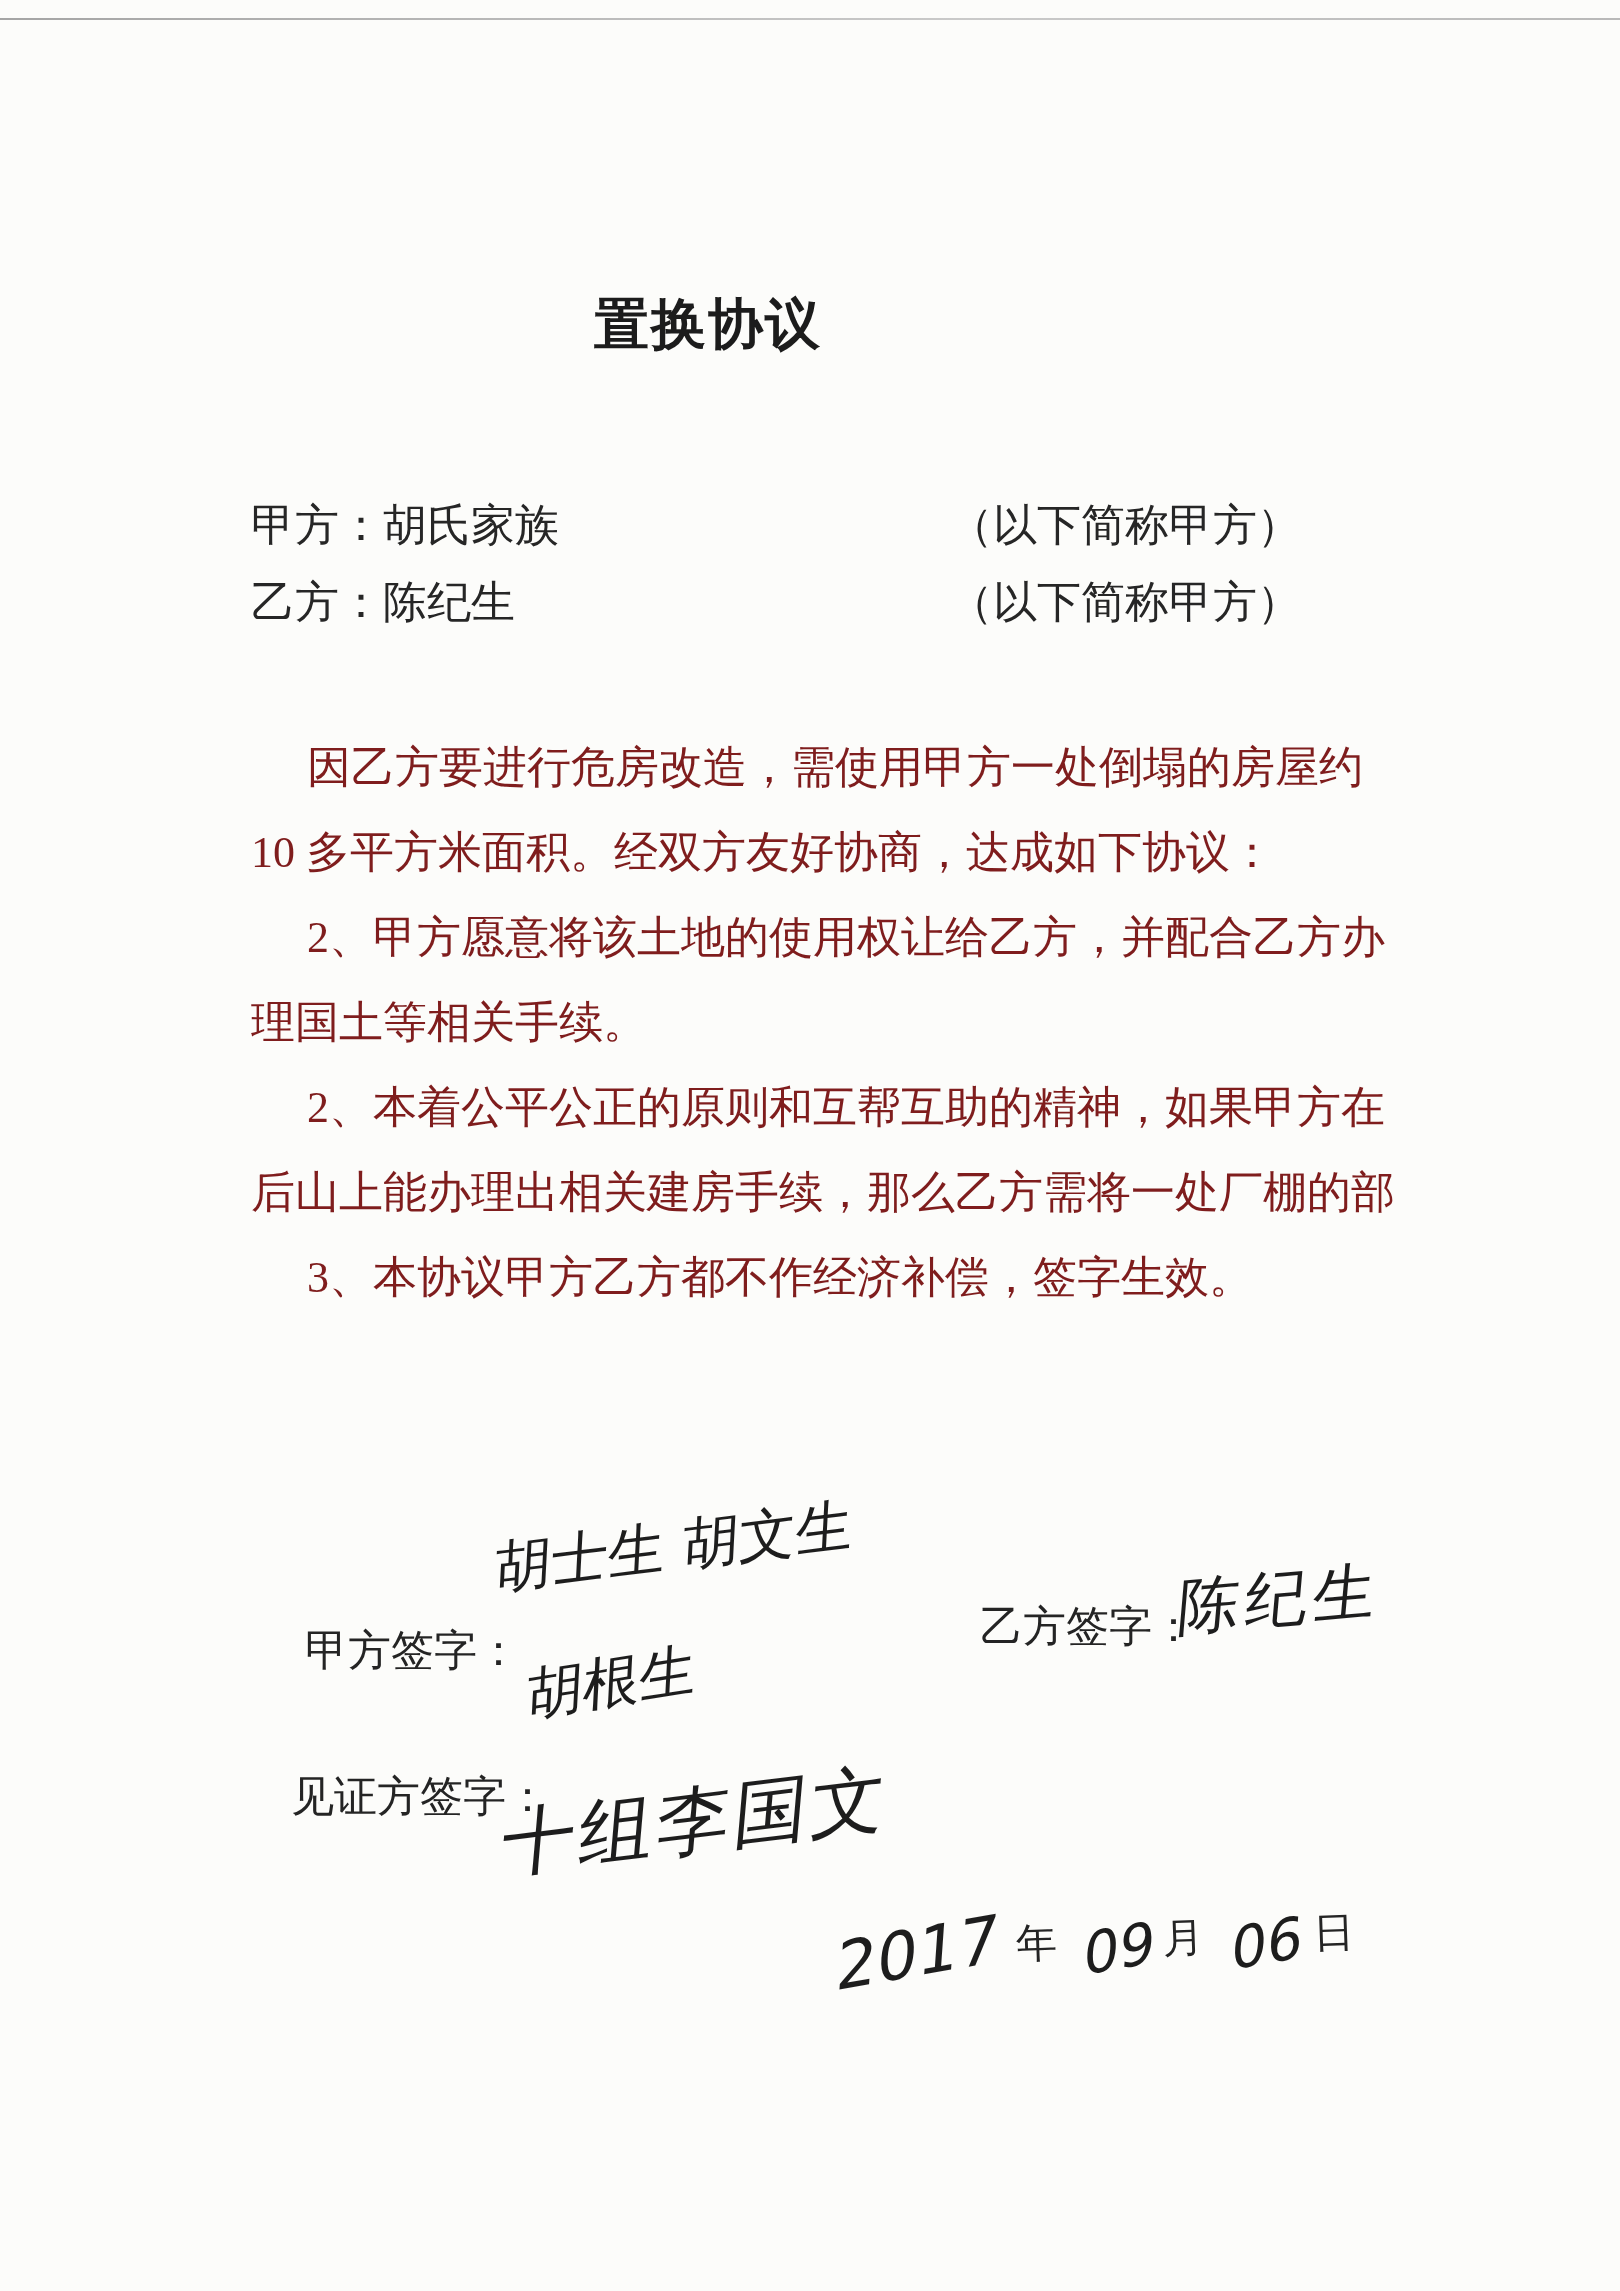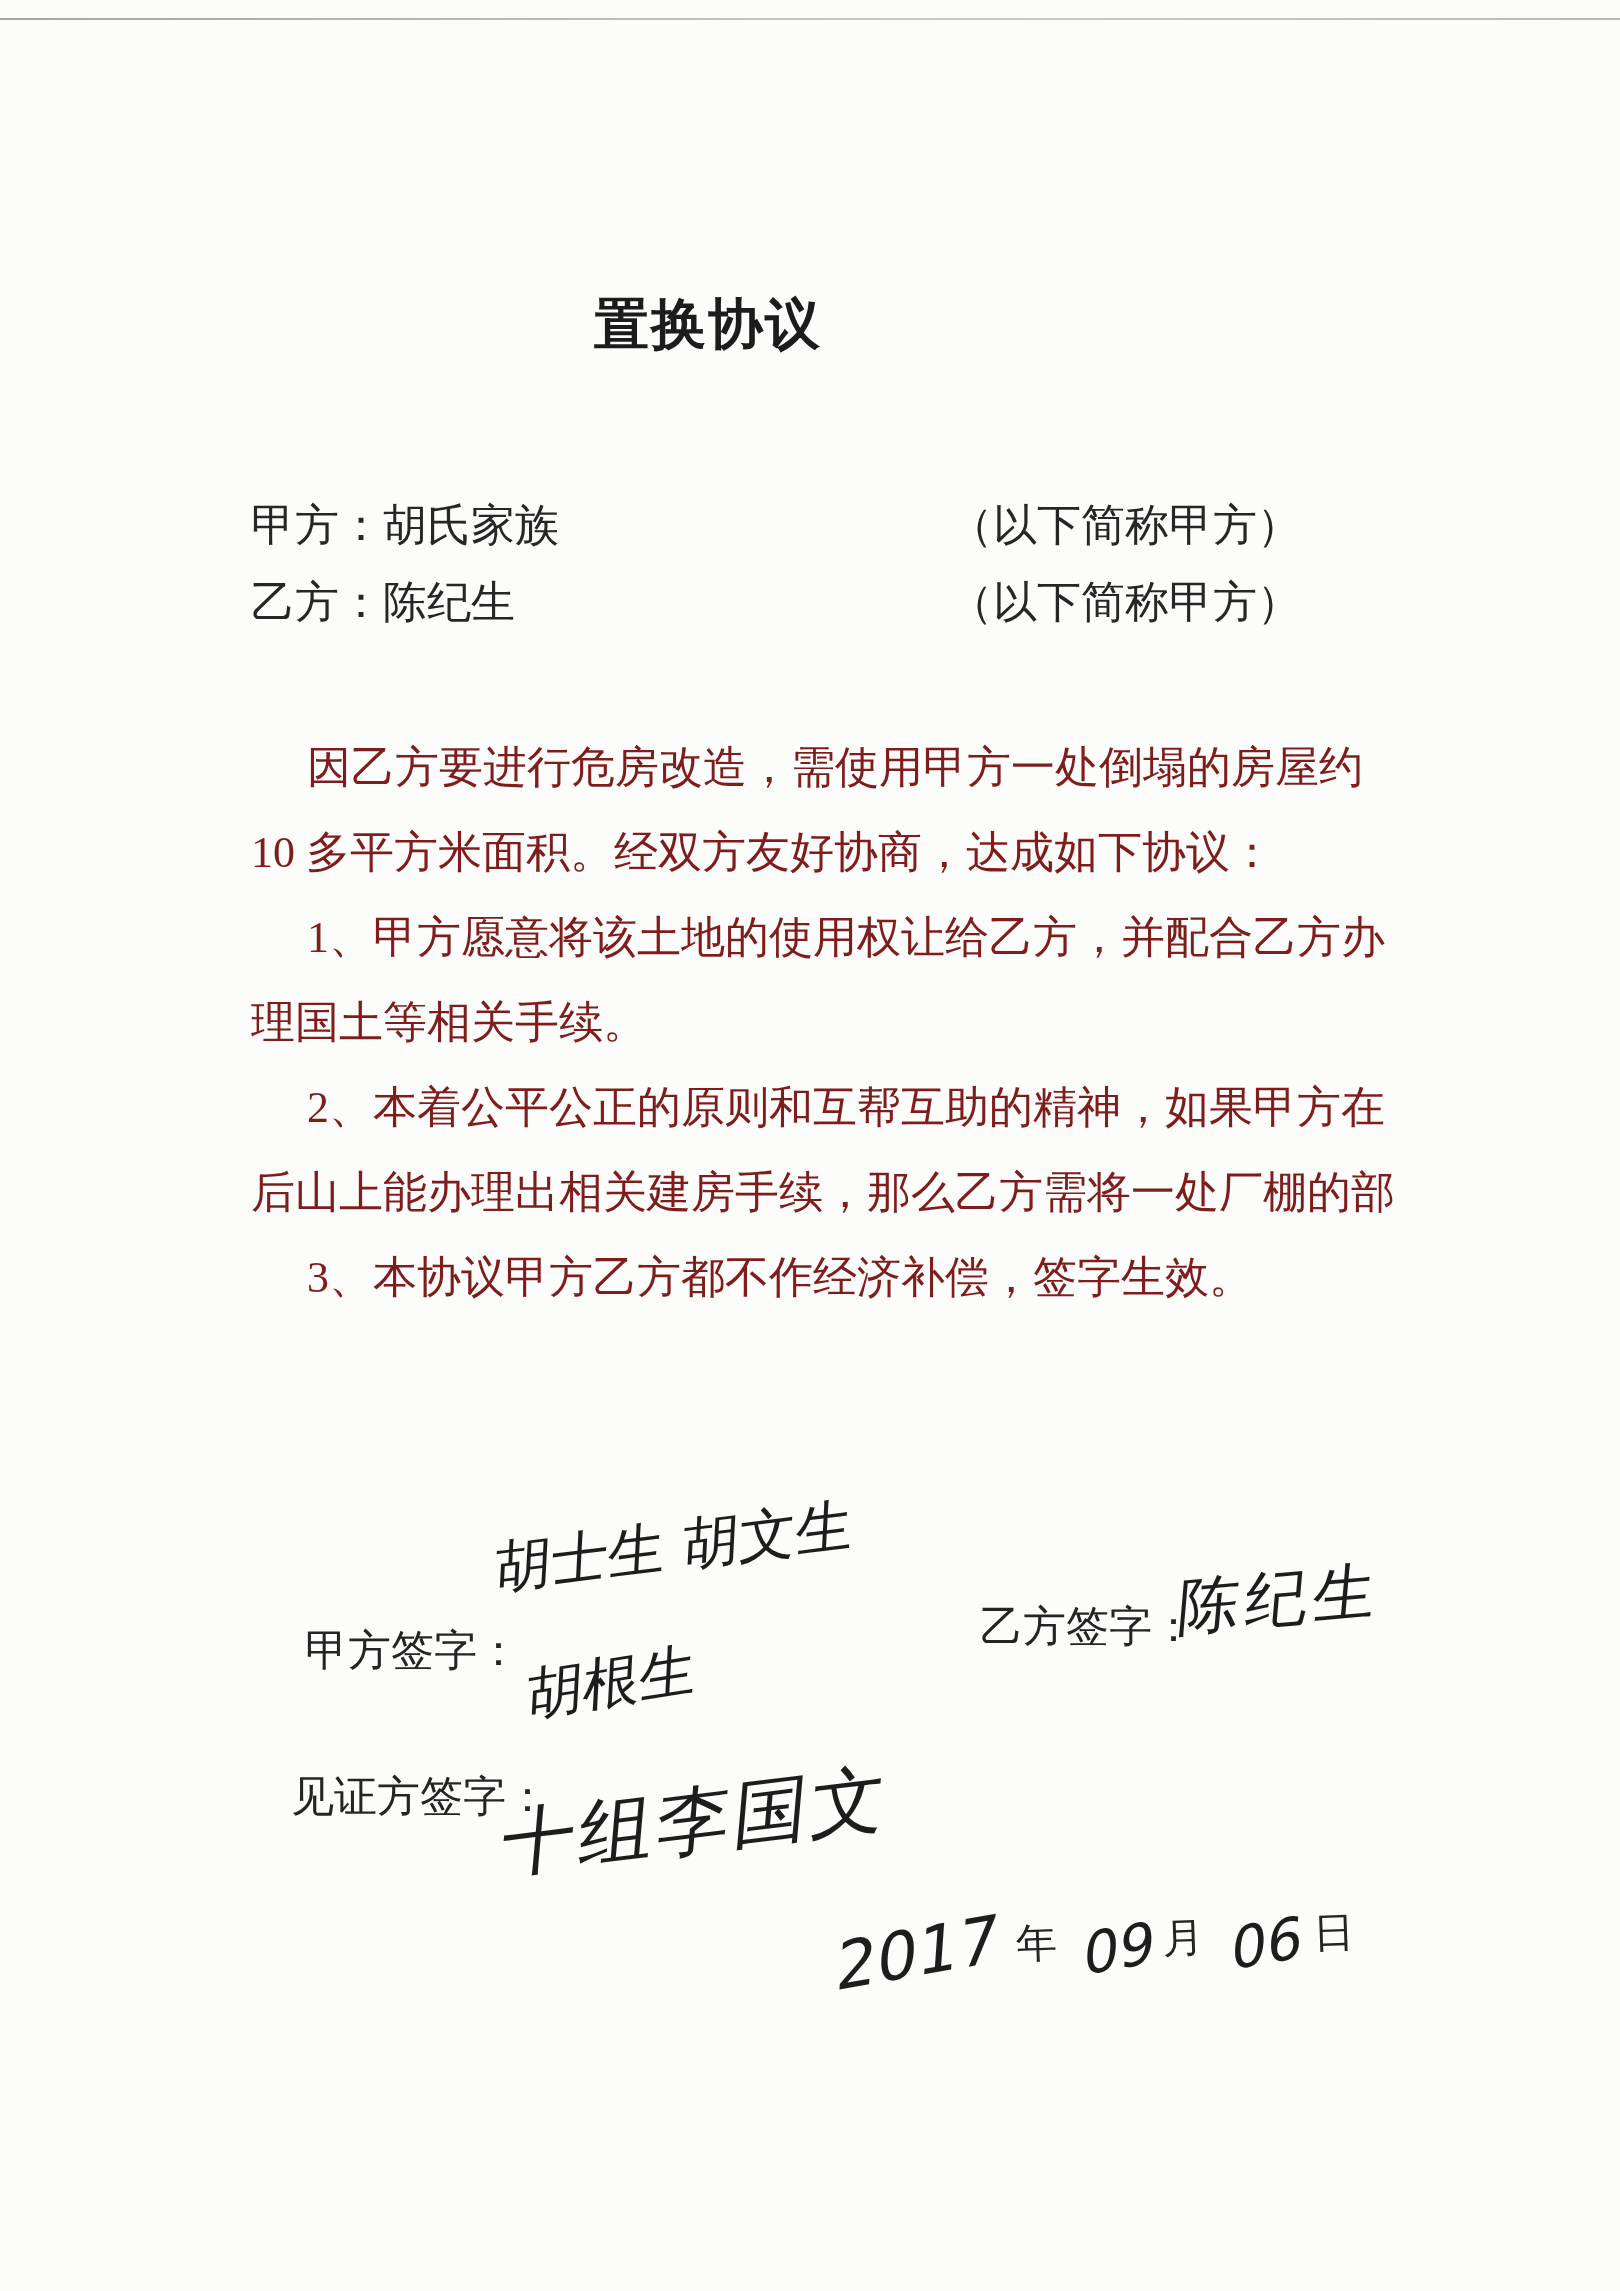--- a/index.html
+++ b/index.html
@@ -124,21 +124,21 @@
   </div>
 
   <div class="party-row row-b">
     <span class="role-and-name"><span>乙方：</span><span>陈纪生</span></span>
     <span class="alias">（以下简称甲方）</span>
   </div>
 
   <div class="body-text">
     <div class="line indent">因乙方要进行危房改造，需使用甲方一处倒塌的房屋约</div>
     <div class="line">10 多平方米面积。经双方友好协商，达成如下协议：</div>
-    <div class="line indent">1、甲方愿意将该土地的使用权让给乙方，并配合乙方办</div>
+    <div class="line indent">2、甲方愿意将该土地的使用权让给乙方，并配合乙方办</div>
     <div class="line">理国土等相关手续。</div>
     <div class="line indent">2、本着公平公正的原则和互帮互助的精神，如果甲方在</div>
     <div class="line">后山上能办理出相关建房手续，那么乙方需将一处厂棚的部</div>
     <div class="line indent">3、本协议甲方乙方都不作经济补偿，签字生效。</div>
   </div>
 
   <div class="sig-label lbl-a">甲方签字：</div>
   <div class="handwriting hw-a1">胡士生 胡文生</div>
   <div class="handwriting hw-a2">胡根生</div>
 

